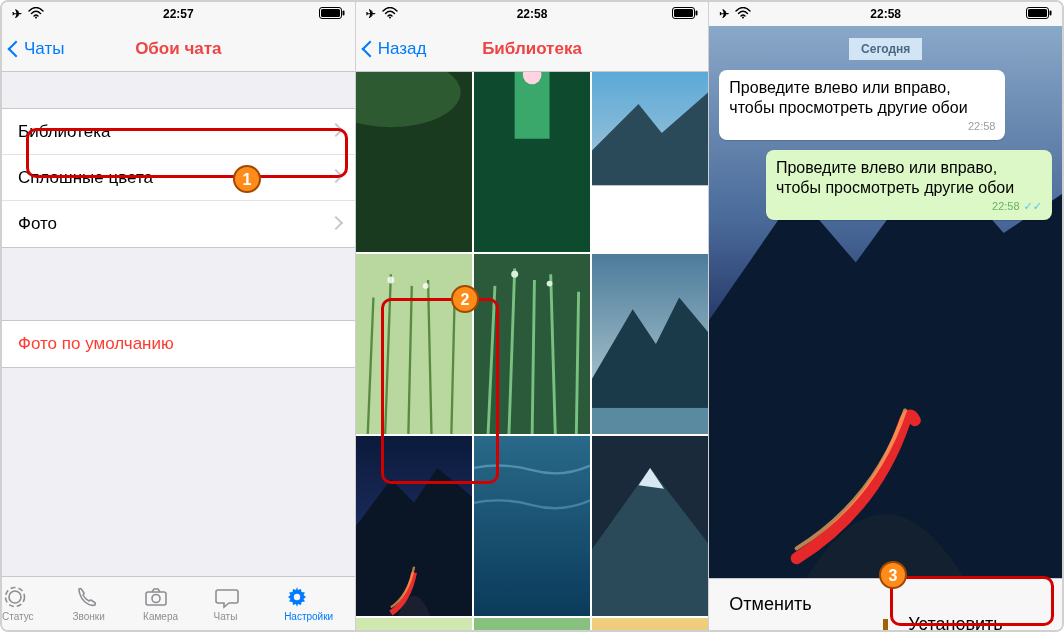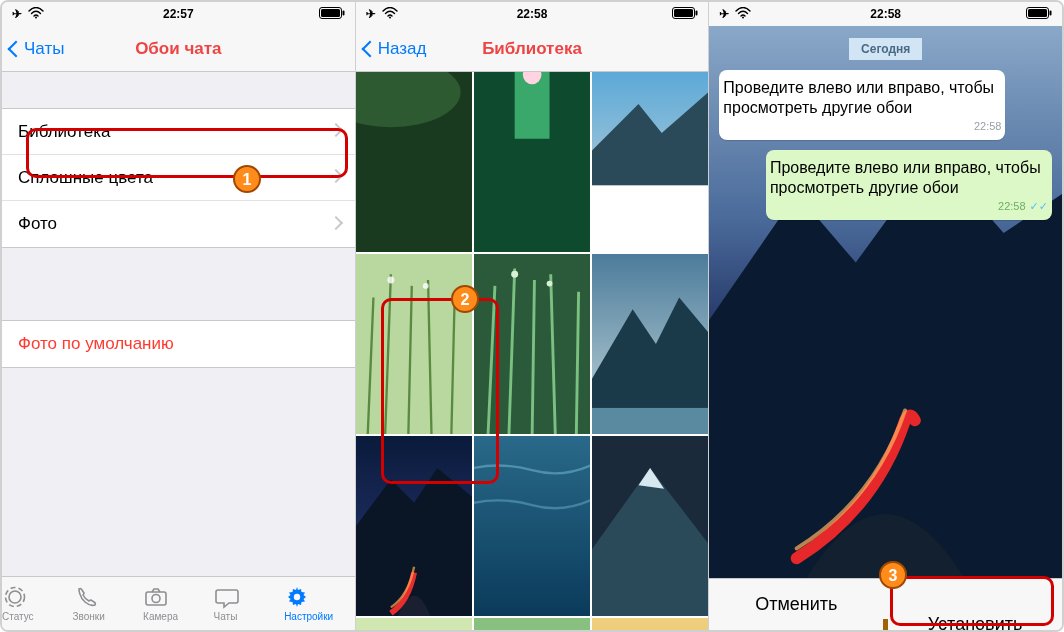--- a/index.html
+++ b/index.html
@@ -179,21 +179,21 @@
     font-weight: 600;
     padding: 4px 12px;
     border-radius: 0;
     display: inline-block;
     margin: 4px auto 10px;
   }
   .pill-wrap { text-align: center; }
   .bubble {
     max-width: 86%;
     border-radius: 8px;
-    padding: 8px 4px 6px;
+    padding: 8px 10px 6px;
     font-size: 16px;
     line-height: 1.25;
     margin-bottom: 10px;
     position: relative;
     box-shadow: 0 1px 1px rgba(0,0,0,.15);
   }
   .bubble.in { background: #fff; color: #000; }
   .bubble.out { background: #dcf8c6; color: #000; margin-left: auto; }
   .bubble .time {
     font-size: 11px;
@@ -209,24 +209,25 @@
     background: #f7f7f7;
     border-top: 1px solid #c7c7cc;
     display: flex;
     position: relative;
     z-index: 2;
   }
   .action {
     flex: 1;
     display: flex;
     align-items: center;
-    justify-content: center;
+    justify-content: flex-start;
     font-size: 18px;
     color: #000;
     cursor: pointer;
+    padding-left: 20px;
   }
   .action + .action { border-left: 5px solid #a16207; margin-top: 40px; }
 
   
   .callout-box {
     position: absolute;
     border: 3px solid #d40000;
     border-radius: 10px;
     pointer-events: none;
     z-index: 50;

